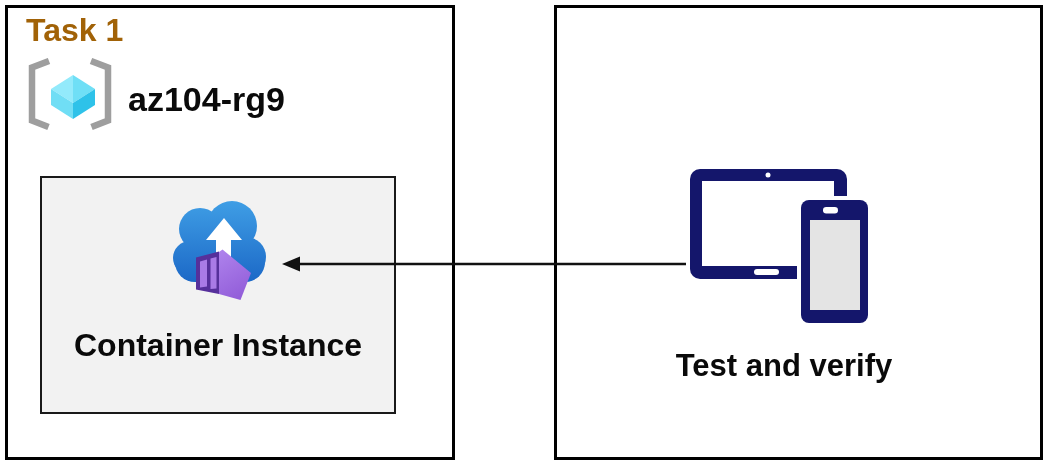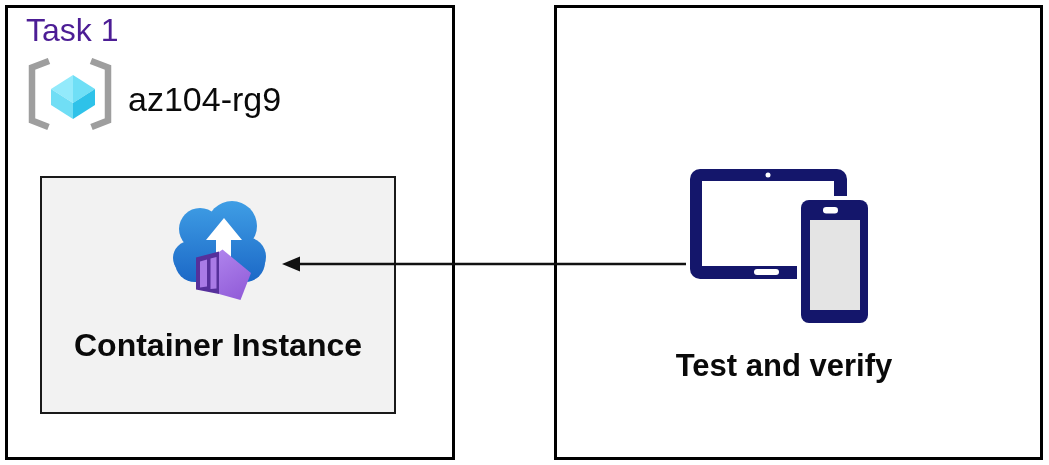--- a/index.html
+++ b/index.html
@@ -15,31 +15,31 @@
     position: absolute;
     box-sizing: border-box;
     border: 3px solid #000000;
     background: #ffffff;
   }
   #task1-box { left: 5px; top: 5px; width: 450px; height: 455px; }
   #task2-box { left: 554px; top: 5px; width: 489px; height: 455px; }
   .task-title {
     position: absolute;
     font-size: 32px;
-    font-weight: normal;
-    color: #4c1d95;
+    font-weight: bold;
+    color: #a16207;
     letter-spacing: 0px;
     white-space: nowrap;
   }
   #task1-title { left: 26px; top: 12px; }
   #task2-title { left: 582px; top: 12px; }
   .rg-icon { position: absolute; left: 28px; top: 58px; }
   .rg-label {
     position: absolute; left: 128px; top: 80px;
-    font-size: 34px; font-weight: normal; color: #0a0a0a; white-space: nowrap;
+    font-size: 34px; font-weight: bold; color: #0a0a0a; white-space: nowrap;
   }
   .ci-box {
     position: absolute;
     box-sizing: border-box;
     left: 40px; top: 176px; width: 356px; height: 238px;
     background: #F2F2F2;
     border: 2.5px solid #1a1a1a;
   }
   .ci-icon { position: absolute; left: 170px; top: 196px; }
   .ci-label {

